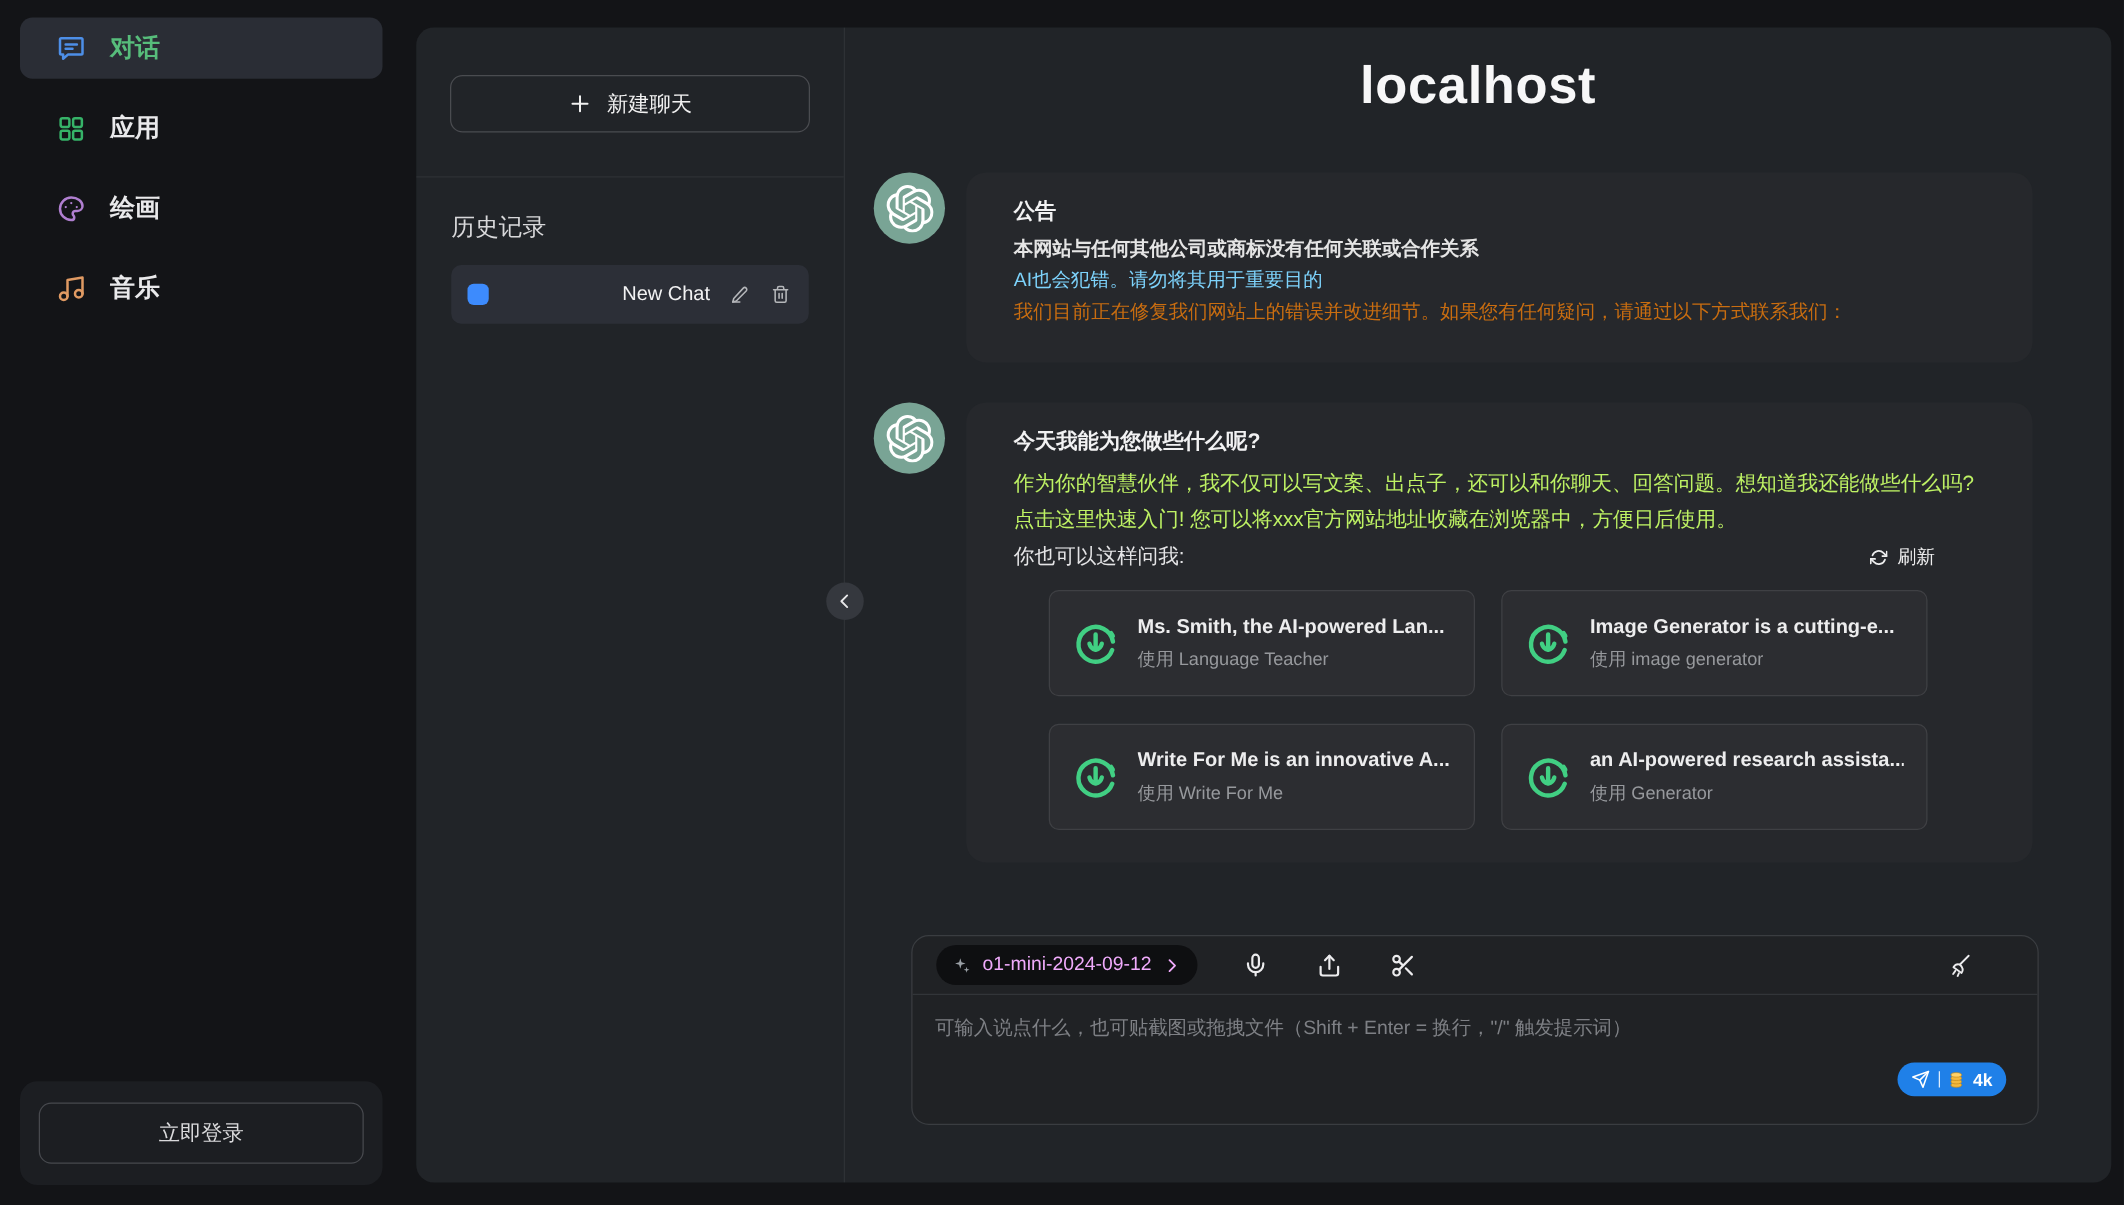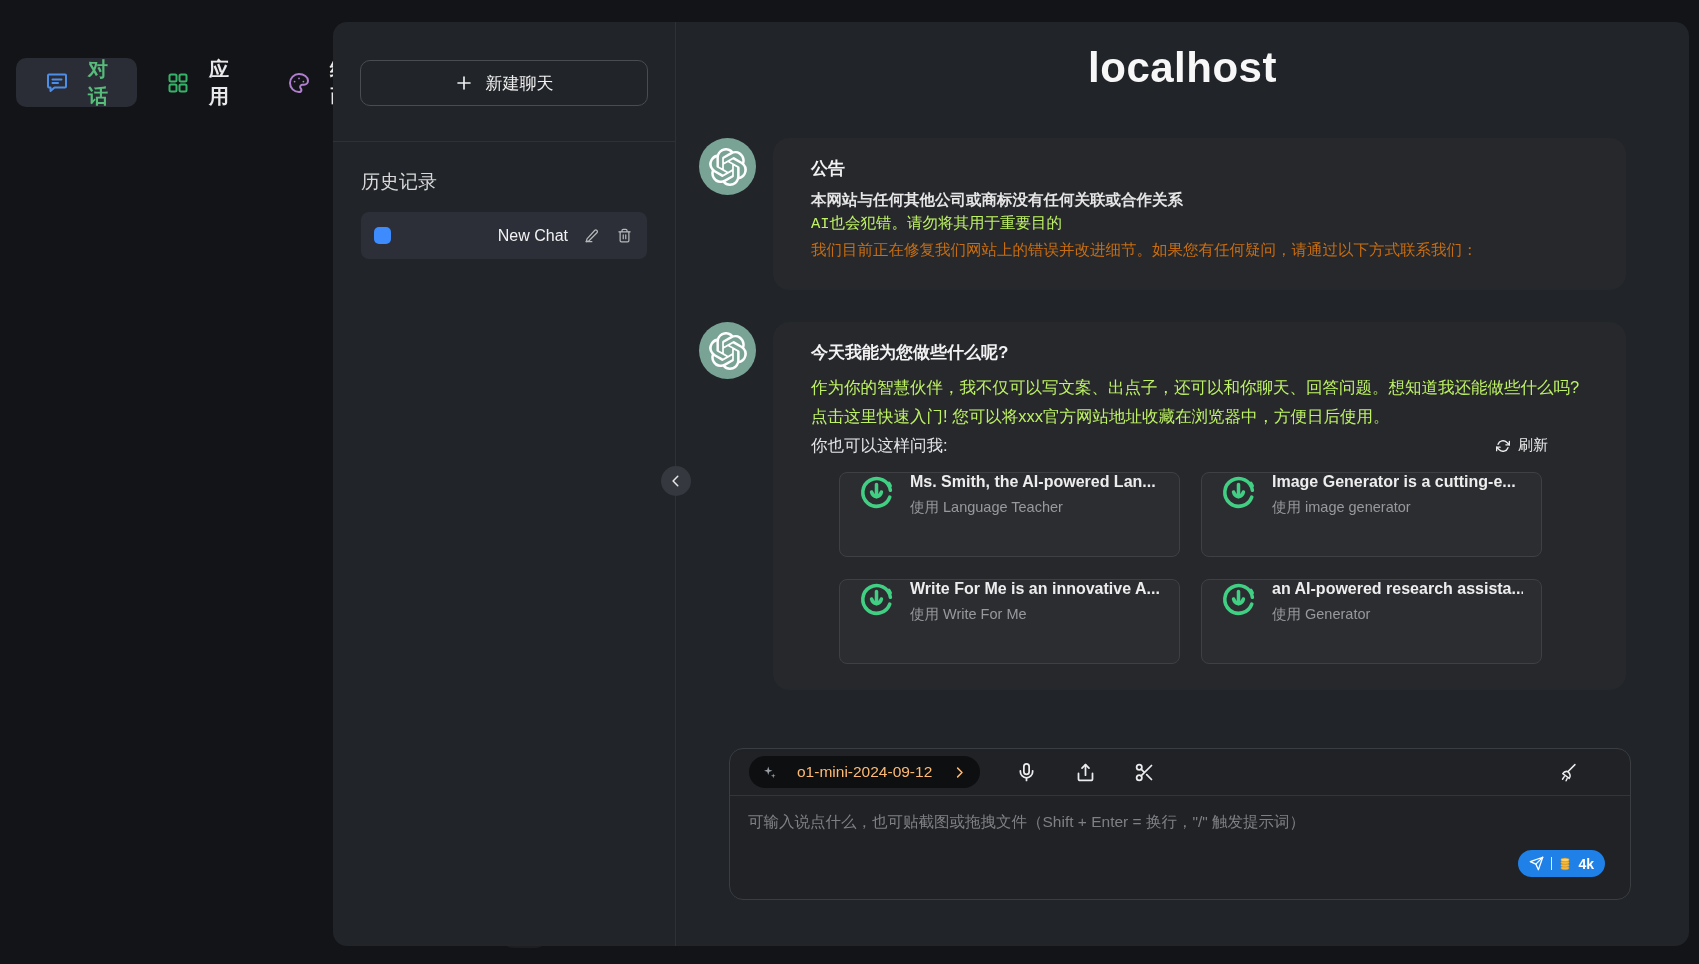--- a/index.html
+++ b/index.html
@@ -5,21 +5,21 @@
   * { margin:0; padding:0; box-sizing:border-box; }
   html,body { width:1699px; height:964px; overflow:hidden; }
   body {
     background:#131417;
     font-family:"Liberation Sans","DejaVu Sans",sans-serif;
     color:#e8e8ea;
   }
   .app { display:flex; width:100%; height:100%; }
 
   
-  .sidebar { width:322px; flex-shrink:0; padding:14px 16px 16px; display:flex; flex-direction:row;margin-top:44px; }
+  .sidebar { width:322px; flex-shrink:0; padding:14px 16px 16px; display:flex; flex-direction:column; }
   .nav-item {
     height:49px; display:flex; align-items:center; gap:19px;
     padding:0 29px; border-radius:10px; margin-bottom:15px;
     font-size:20px; font-weight:700; color:#e9e9eb; cursor:pointer;
   }
   .nav-item.active { background:#2a2d35; }
   .nav-item.active .nav-label { color:#57bd7b; }
   .nav-icon { width:24px; height:24px; display:flex; align-items:center; justify-content:center; }
   .nav-icon svg { width:24px; height:24px; }
   .ic-chat  { color:#4d8fe8; }
@@ -80,60 +80,60 @@
   .avatar {
     width:57px; height:57px; border-radius:50%; background:#79a495; flex-shrink:0;
     display:flex; align-items:center; justify-content:center;
   }
   .avatar svg { width:38px; height:38px; fill:#ffffff; }
   .bubble { background:#26282c; border-radius:16px; padding:19px 40px 26px 38px; flex:1; min-width:0; }
 
   .bubble-heading { font-size:17px; font-weight:700; color:#f2f2f3; margin-bottom:9px; }
   .ann-line { font-size:15.5px; line-height:21px; margin-bottom:4px; }
   .ann-warning { color:#e5e5e5; font-weight:700; }
-  .ann-error   { color:#bef264;font-family:Liberation Mono, monospace; }
+  .ann-error   { color:#7dd3fc; }
   .ann-info    { color:#c96d10; }
   .ann-contact { color:#c96d10; }
 
   .welcome-body { font-size:16.5px; line-height:29px; color:#bef264; }
   .hint-row { display:flex; align-items:center; font-size:16.5px; line-height:29px; color:#e4e4e6; }
   .refresh-btn {
     margin-left:auto; margin-right:38px; background:none; border:none; cursor:pointer;
     color:#ededee; font-size:15px; display:flex; align-items:center; gap:8px;
     font-family:inherit;
   }
   .refresh-btn svg { width:14px; height:14px; }
 
   .cards-grid {
     margin:12px 0 0 28px;
     display:grid; grid-template-columns:341px 341px; column-gap:21px; row-gap:22px;
   }
   .suggest-card {
     height:85px; background:#2c2d31; border:1px solid #3f4044; border-radius:8px;
-    display:flex; gap:15px; padding:0 18px; cursor:pointer;
+    display:flex; align-items:center; gap:15px; padding:0 18px; cursor:pointer;
   }
   .card-icon { width:37px; height:37px; color:#41cf83; flex-shrink:0; }
   .card-icon svg { width:37px; height:37px; }
   .card-text { min-width:0; }
   .card-title { font-size:16px; font-weight:600; color:#ededee; white-space:nowrap; overflow:hidden; }
   .card-sub { font-size:14.5px; color:#97999d; margin-top:7px; white-space:nowrap; overflow:hidden; }
 
   
   .composer {
     margin:0 58px 46px 53px; border:1px solid #3a3d41; border-radius:14px;
     background:#202225; display:flex; flex-direction:column;
   }
   .composer-toolbar {
     height:47px; display:flex; align-items:center; padding:0 22px 0 19px;
     border-bottom:1px solid #323539; gap:34px;
   }
   .model-pill {
     height:32px; background:#0e0f11; border:none; border-radius:16px; cursor:pointer;
-    display:flex; align-items:center; gap:20px; padding:0 13px;
-    color:#fdba74; font-size:15.5px; font-family:inherit;
+    display:flex; align-items:center; gap:9px; padding:0 13px;
+    color:#f0abfc; font-size:15.5px; font-family:inherit;
   }
   .model-pill .sparkles { color:#9aa0a6; display:flex; }
   .model-pill svg { width:15px; height:15px; }
   .tool-btn { background:none; border:none; color:#ececee; cursor:pointer; display:flex; padding:2px; }
   .tool-btn svg { width:21px; height:21px; }
   .broom-btn { margin-left:auto; margin-right:28px; }
   .composer-body { position:relative; height:103px; }
   .composer-input {
     width:100%; height:100%; background:transparent; border:none; outline:none; resize:none;
     padding:16px 18px; color:#e6e6e8; font-size:15.5px; font-family:inherit;

